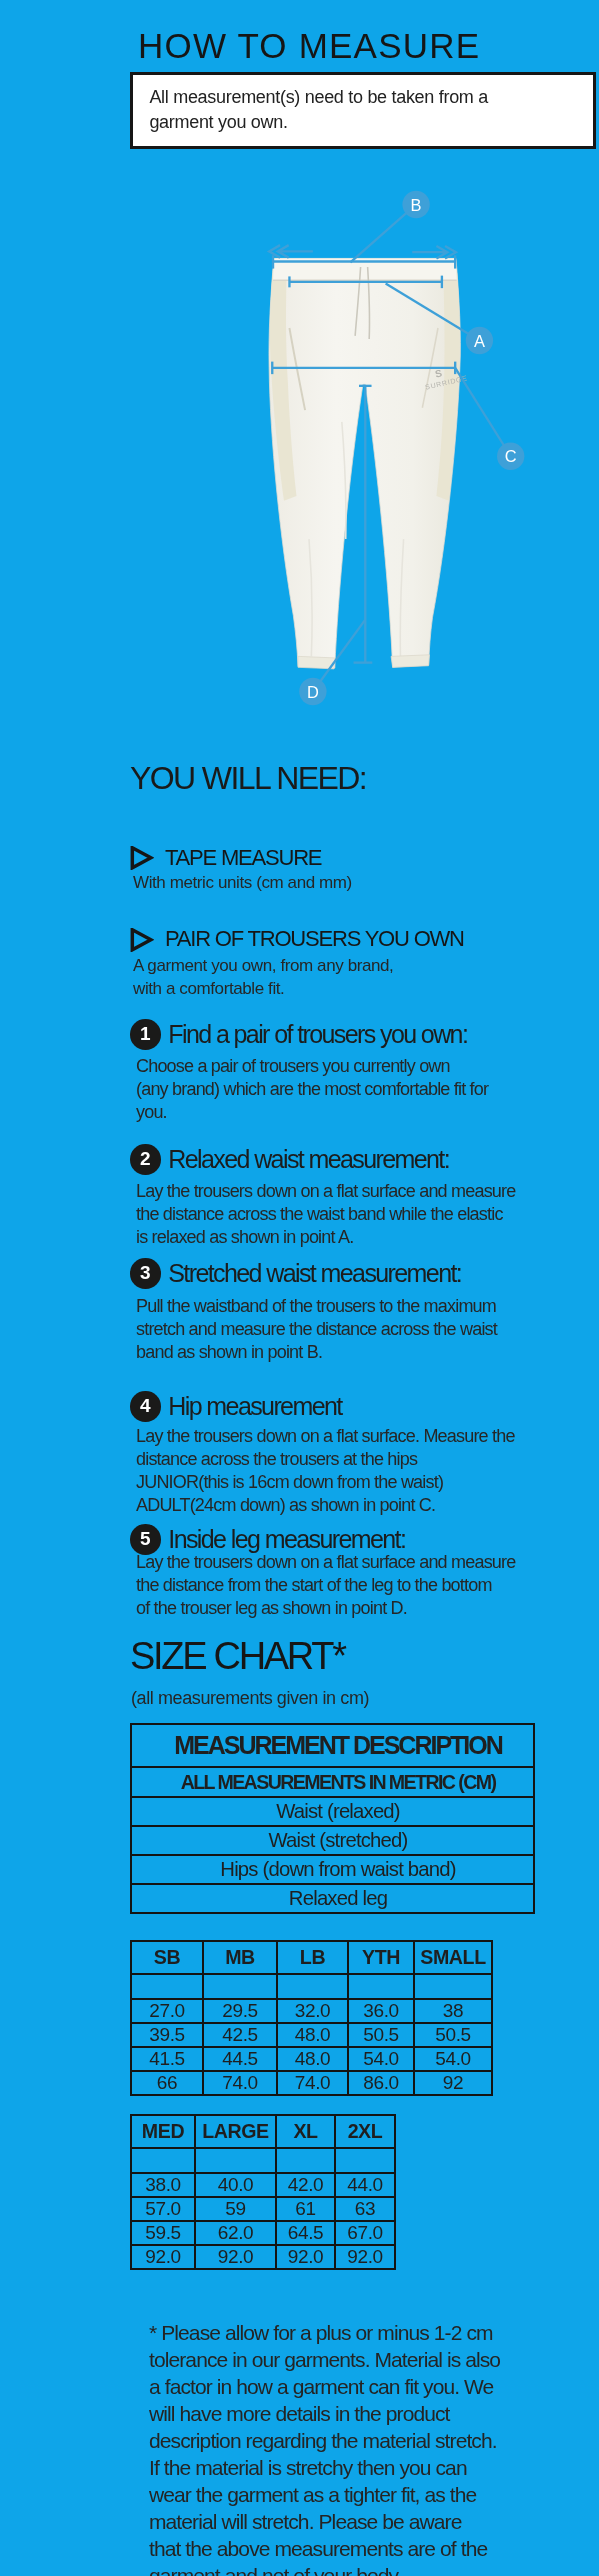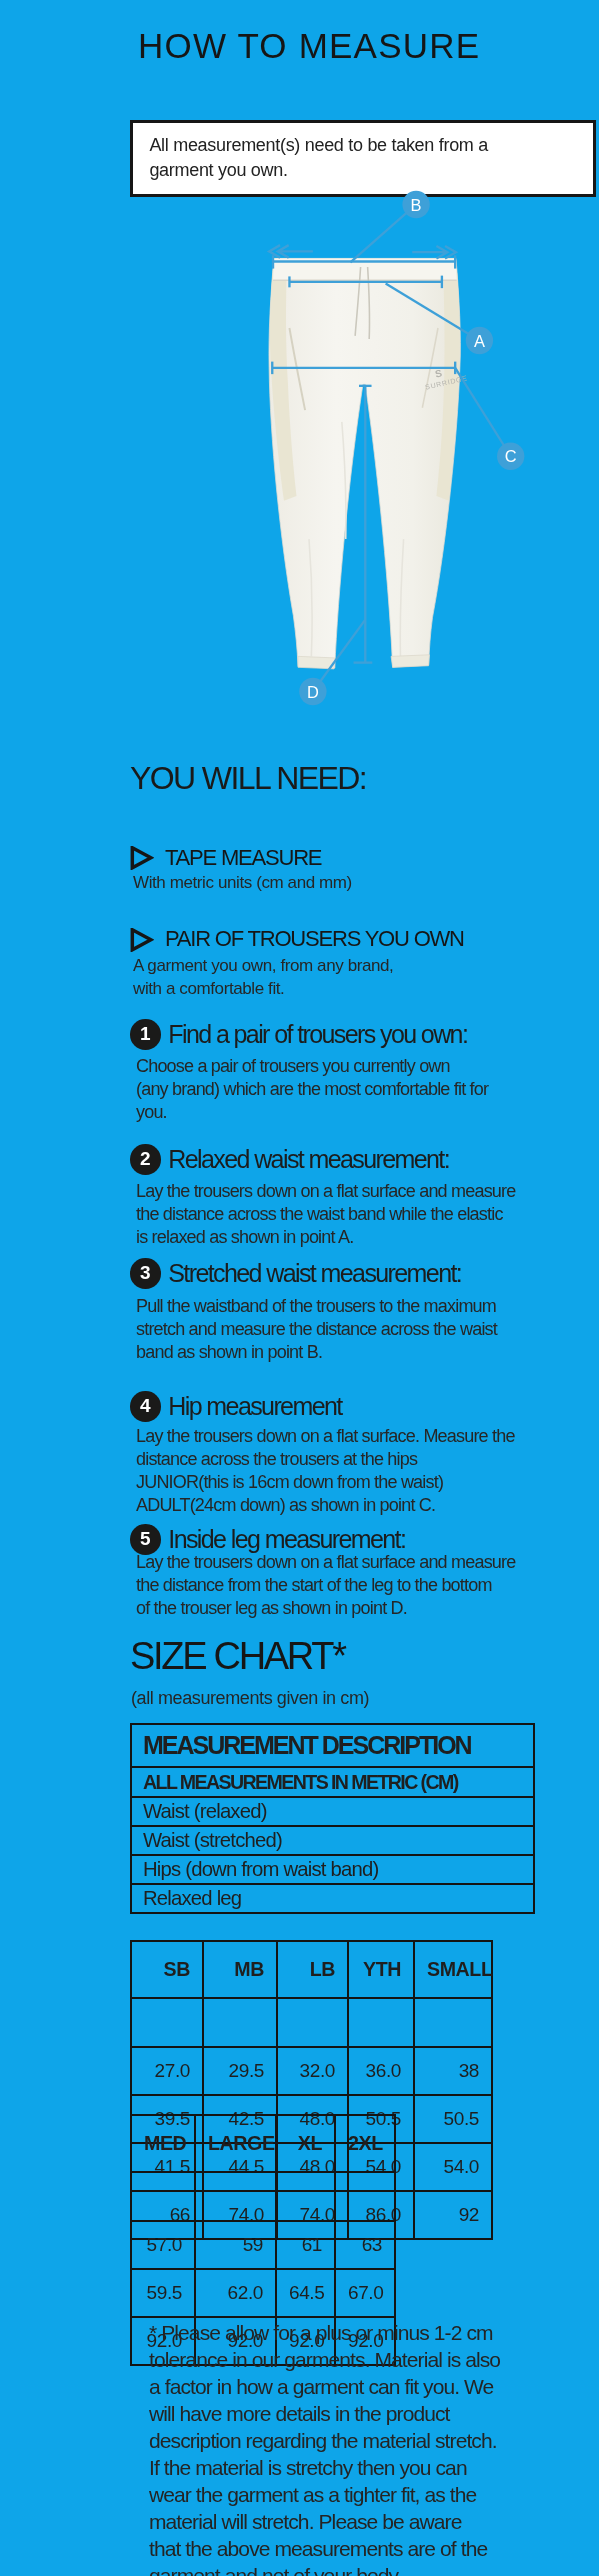--- a/index.html
+++ b/index.html
@@ -5,21 +5,21 @@
   html,body{margin:0;padding:0;background:#ffffff;}
   body{font-family:"Liberation Sans",sans-serif;color:#1f1f1f;}
   .page{position:relative;width:600px;height:2576px;overflow:hidden;background:#0ea5e9;}
 
   
   .page-title{position:absolute;left:138px;top:1.6px;font-size:35px;line-height:1.2;
     letter-spacing:1.2px;font-weight:normal;color:#161616;white-space:nowrap;}
 
   
   .notice-box{position:absolute;left:130px;top:72px;width:466px;height:77px;
-    box-sizing:border-box;border:3.1px solid #161616;background:#fff;margin-top:48px;}
+    box-sizing:border-box;border:3.1px solid #161616;background:#fff;}
   .notice-box p{margin:0;padding:10.2px 0 0 16.4px;font-size:18px;line-height:25px;
     letter-spacing:-0.3px;color:#222;white-space:pre-line;}
 
   
   .diagram{position:absolute;left:0;top:156px;width:600px;height:559px;}
 
   
   .ywn-heading{position:absolute;left:130px;top:760px;font-size:32px;letter-spacing:-1.6px;
     font-weight:normal;color:#1a1a1a;margin:0;white-space:nowrap;}
   .need-tri{position:absolute;left:130px;width:24px;height:23.5px;}
@@ -43,27 +43,27 @@
   .sh5{left:130px;top:1524px;} .sb5{top:1551px;}
 
   
   .sizechart-heading{position:absolute;left:130px;top:1635px;font-size:38px;letter-spacing:-2.3px;
     font-weight:normal;color:#161616;margin:0;white-space:nowrap;}
   .sizechart-sub{position:absolute;left:131px;top:1688px;font-size:18px;letter-spacing:-0.4px;color:#262626;}
 
   
   table{border-collapse:collapse;table-layout:fixed;}
   .meas-table{position:absolute;left:130px;top:1723px;width:405px;}
-  .meas-table td{border:2.3px solid #141414;padding:0 0 0 11px;vertical-align:middle;}
+  .meas-table td{border:2.3px solid #141414;padding:0 0 0 11px;vertical-align:middle;text-align:center;}
   .meas-title{height:41px;font-size:25px;font-weight:bold;letter-spacing:-2px;white-space:nowrap;}
   .meas-sub{height:28px;font-size:19.6px;font-weight:bold;letter-spacing:-1.6px;white-space:nowrap;border-radius:12px;}
   .meas-row{height:27px;font-size:20.3px;letter-spacing:-0.8px;white-space:nowrap;}
 
   .size-table{position:absolute;}
-  .size-table th,.size-table td{border:2.3px solid #141414;text-align:right;vertical-align:middle;padding:12px;}
+  .size-table th,.size-table td{border:2.3px solid #141414;text-align:center;vertical-align:middle;padding:0;}
   .size-table th{font-size:19.6px;font-weight:bold;height:31px;letter-spacing:-0.4px;}
   .size-table td{font-size:19px;letter-spacing:-0.4px;height:21px;}
   .size-table .empty-row td{height:23px;}
   .st1{left:130px;top:1940px;width:361px;}
   .st2{left:130px;top:2114px;width:265px;}
 
   
   .footnote{position:absolute;left:133px;top:2303px;margin:16px;font-size:21px;line-height:27px;
     letter-spacing:-0.9px;color:#242424;white-space:pre-line;}
 </style>
@@ -316,20 +316,26 @@
       </tr>
     </thead>
     <tbody>
       <tr class="empty-row">
           <td></td>
           <td></td>
           <td></td>
           <td></td>
         </tr>
       <tr>
+        <td>38.0</td>
+        <td>40.0</td>
+        <td>42.0</td>
+        <td>44.0</td>
+      </tr>
+      <tr>
         <td>57.0</td>
         <td>59</td>
         <td>61</td>
         <td>63</td>
       </tr>
       <tr>
         <td>59.5</td>
         <td>62.0</td>
         <td>64.5</td>
         <td>67.0</td>

